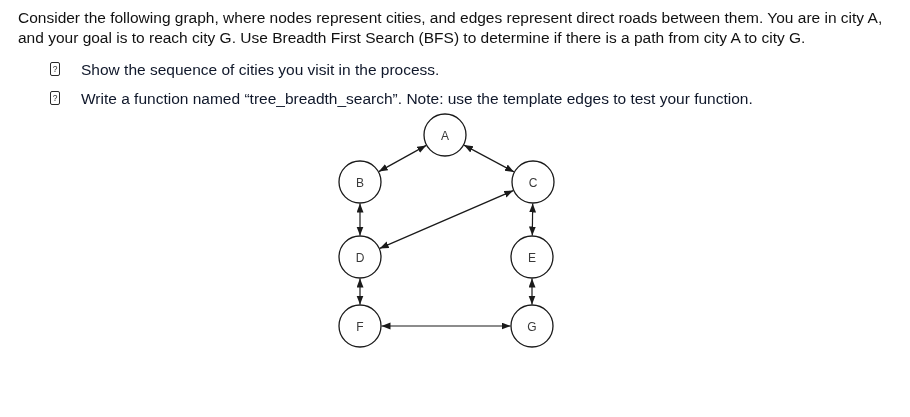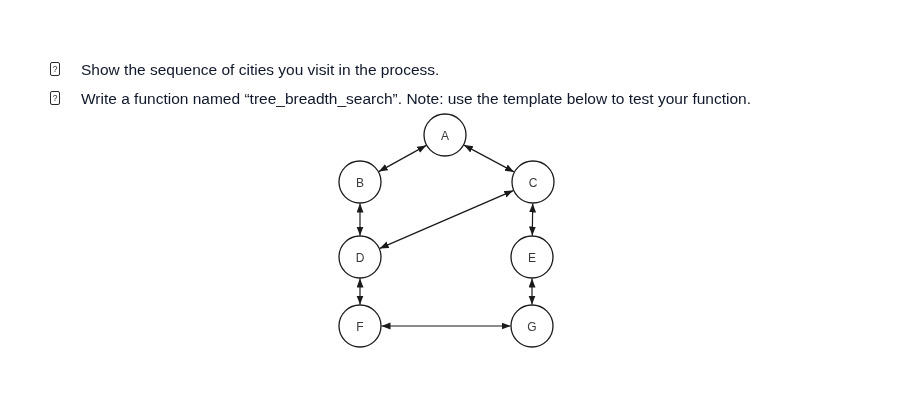--- a/index.html
+++ b/index.html
@@ -63,29 +63,30 @@
     font-size: 12px;
     text-anchor: middle;
     dominant-baseline: central;
   }
 </style>
 </head>
 <body>
 
 <div class="page">
 
+  <p class="intro">Consider the following graph, where nodes represent cities, and edges represent direct roads between them. You are in city A, and your goal is to reach city G. Use Breadth First Search (BFS) to determine if there is a path from city A to city G.</p>
 
   <div class="bullet bullet-1">
     <span class="tofu">?</span>
     <span class="bullet-text">Show the sequence of cities you visit in the process.</span>
   </div>
 
   <div class="bullet bullet-2">
     <span class="tofu">?</span>
-    <span class="bullet-text">Write a function named “tree_breadth_search”. Note: use the template below to test your function.</span>
+    <span class="bullet-text">Write a function named “tree_breadth_search”. Note: use the template edges to test your function.</span>
   </div>
 
   <svg class="graph-svg" viewBox="0 0 910 417" xmlns="http://www.w3.org/2000/svg">
     <defs>
       <marker id="ah-e" markerWidth="11" markerHeight="9" refX="9" refY="3.5" orient="auto" markerUnits="userSpaceOnUse">
         <path d="M0,0 L9,3.5 L0,7 Z" fill="#1a1a1a"></path>
       </marker>
       <marker id="ah-s" markerWidth="11" markerHeight="9" refX="9" refY="3.5" orient="auto-start-reverse" markerUnits="userSpaceOnUse">
         <path d="M0,0 L9,3.5 L0,7 Z" fill="#1a1a1a"></path>
       </marker>

